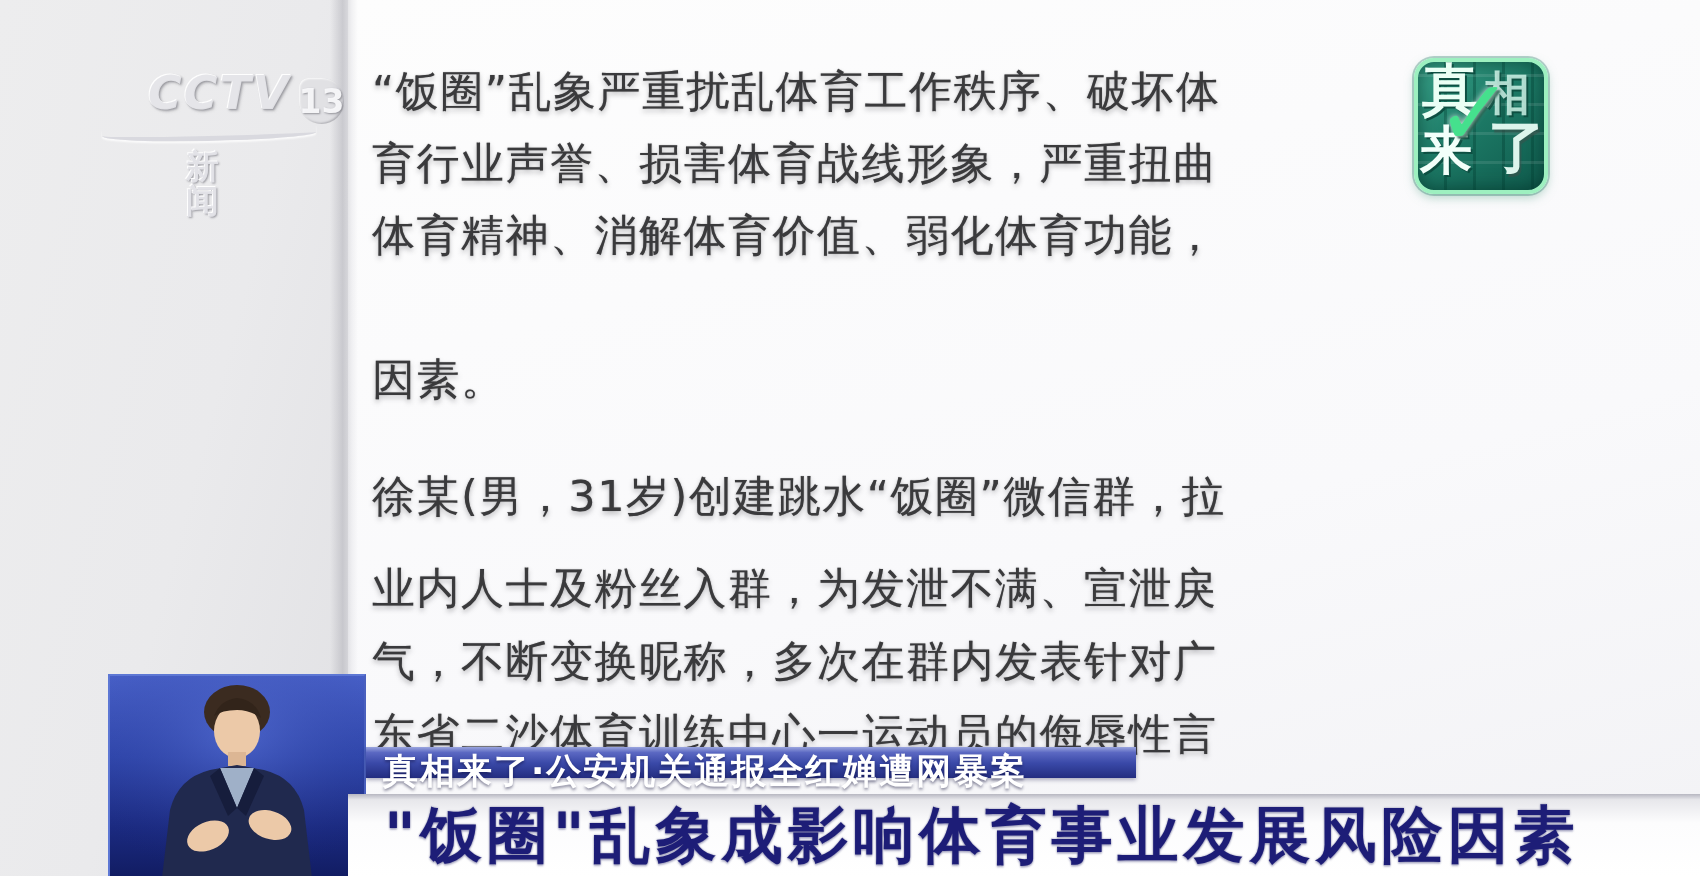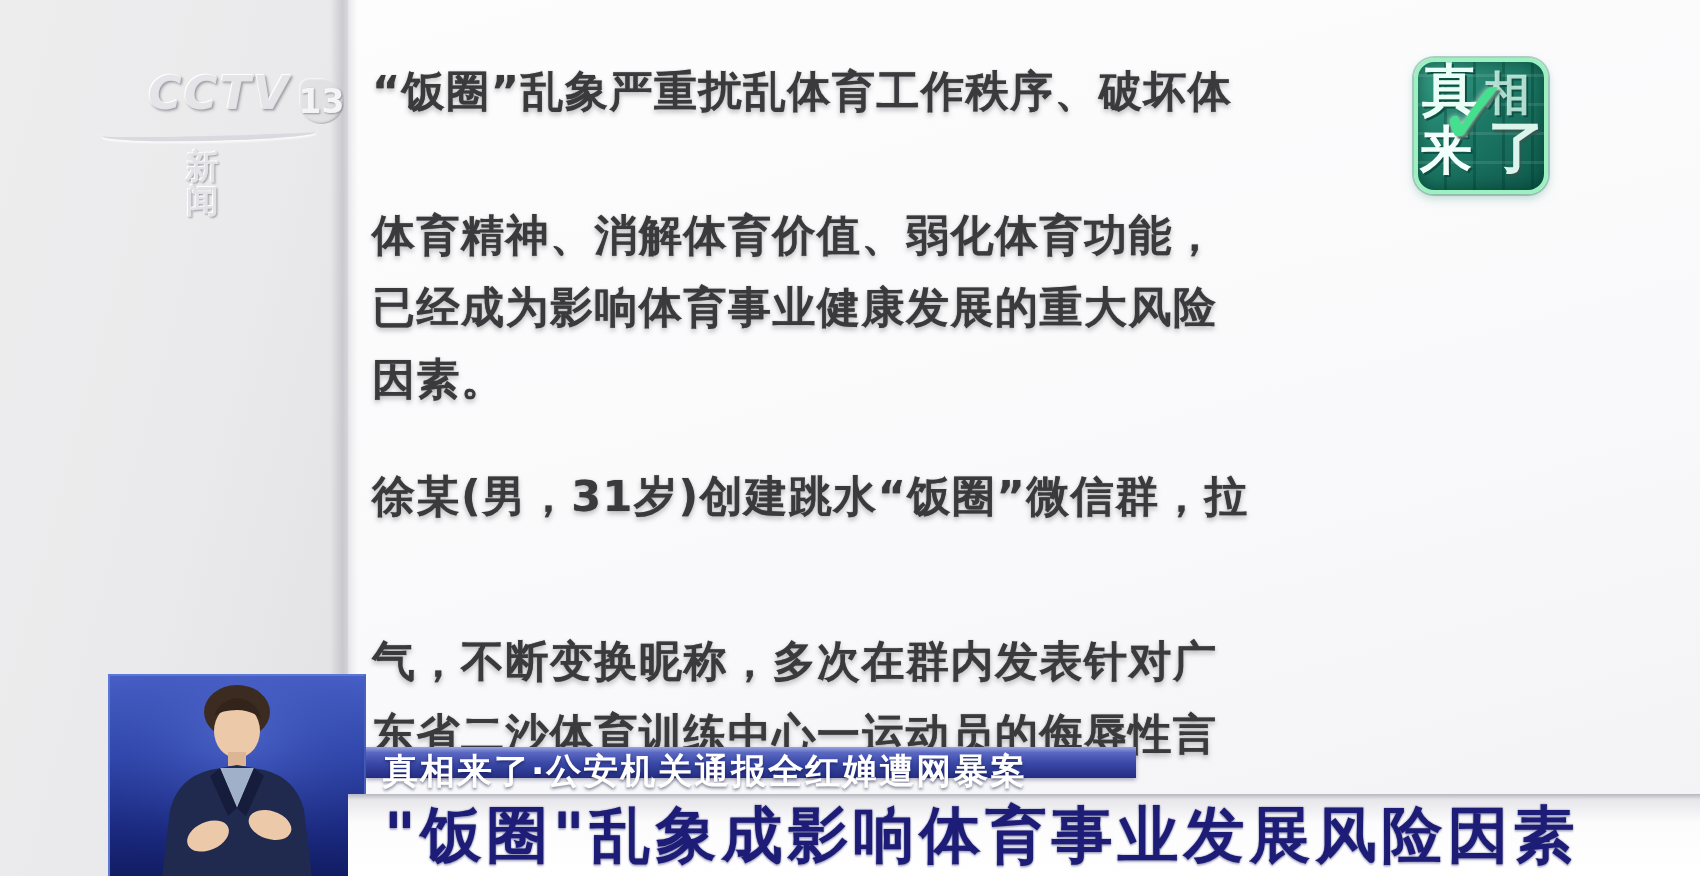--- a/index.html
+++ b/index.html
@@ -12,21 +12,21 @@
   .bg-left{position:absolute;left:0;top:0;width:348px;height:876px;
     background:linear-gradient(105deg,#ededee 0%,#eaeaec 55%,#e1e1e4 100%);}
   .page{position:absolute;left:348px;top:0;width:1352px;height:876px;
     background:linear-gradient(165deg,#fdfdfd 0%,#f9f9fb 60%,#f2f2f5 100%);}
   .page-shadow{position:absolute;left:330px;top:0;width:28px;height:876px;
     background:linear-gradient(90deg,rgba(185,185,192,0) 0%,rgba(172,172,180,0.5) 45%,rgba(205,205,212,0.25) 78%,rgba(250,250,250,0) 100%);}
 
   
   .doc-line{
     position:absolute;left:372px;white-space:nowrap;
-    font-size:43px;font-weight:700;letter-spacing:1.5px;color:#3a3a3c;
+    font-size:43px;font-weight:400;letter-spacing:1.5px;color:#3a3a3c;
     text-shadow:0 3px 5px rgba(70,70,75,0.35),0 0 1px rgba(40,40,40,0.55);
   }
 
   
   .cctv-logo{position:absolute;left:102px;top:70px;width:230px;}
   .cctv-row{display:flex;align-items:flex-start;}
   .cctv-word{
     font-size:46px;font-weight:900;font-style:italic;letter-spacing:2px;line-height:46px;
     color:rgba(228,228,232,0.95);
     text-shadow:-1px -1px 0 rgba(255,255,255,0.95),1px 1px 2px rgba(150,150,156,0.95),2px 2px 3px rgba(165,165,170,0.55);
@@ -112,25 +112,26 @@
 </head>
 <body>
 
 <div class="stage">
 
   <div class="bg-left"></div>
   <div class="page"></div>
   <div class="page-shadow"></div>
 
   <div class="doc-line" style="top:63px">“饭圈”乱象严重扰乱体育工作秩序、破坏体</div>
+  <div class="doc-line" style="top:135px">育行业声誉、损害体育战线形象，严重扭曲</div>
   <div class="doc-line" style="top:207px">体育精神、消解体育价值、弱化体育功能，</div>
-  <div class="doc-line" style="top:279px">已经成为影响体育事业健康发展的重大风险</div>
   <div class="doc-line" style="top:351px">因素。</div>
 
   <div class="doc-line" style="top:468px">徐某(男，31岁)创建跳水“饭圈”微信群，拉</div>
+  <div class="doc-line" style="top:560px">业内人士及粉丝入群，为发泄不满、宣泄戾</div>
   <div class="doc-line" style="top:633px">气，不断变换昵称，多次在群内发表针对广</div>
   <div class="doc-line" style="top:706px">东省二沙体育训练中心一运动员的侮辱性言</div>
 
   <div class="cctv-logo">
     <div class="cctv-row">
       <span class="cctv-word">CCTV</span>
       <span class="cctv-badge">
         <span class="cctv-num">13</span>
       </span>
     </div>

